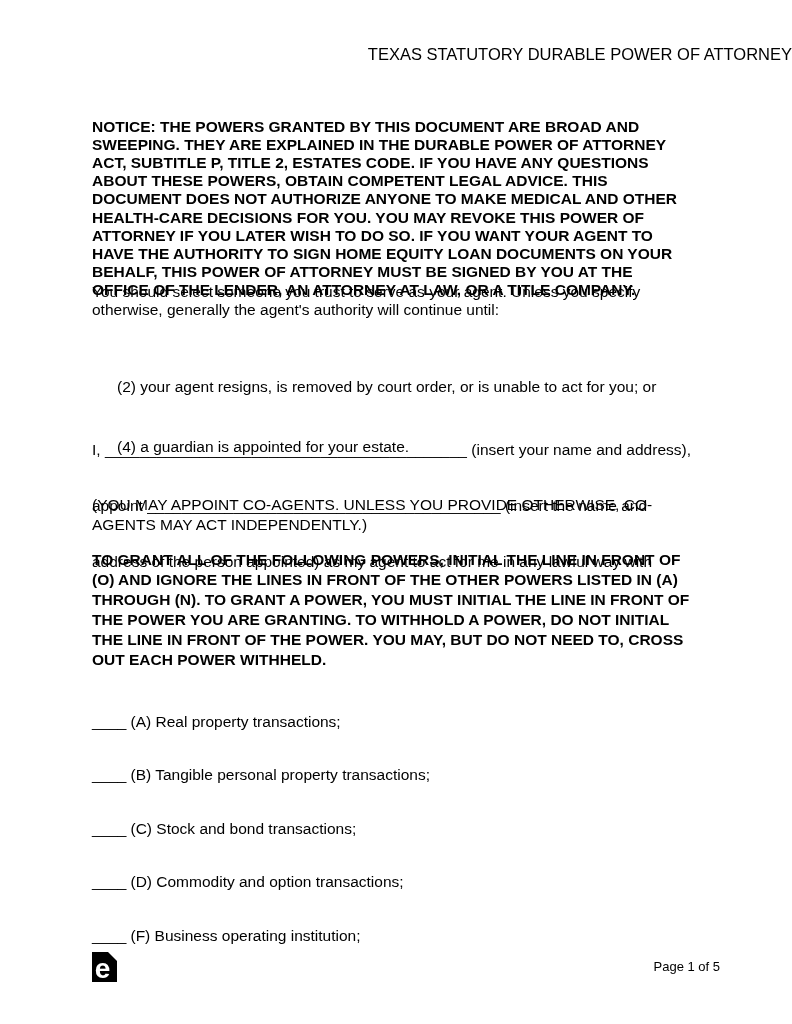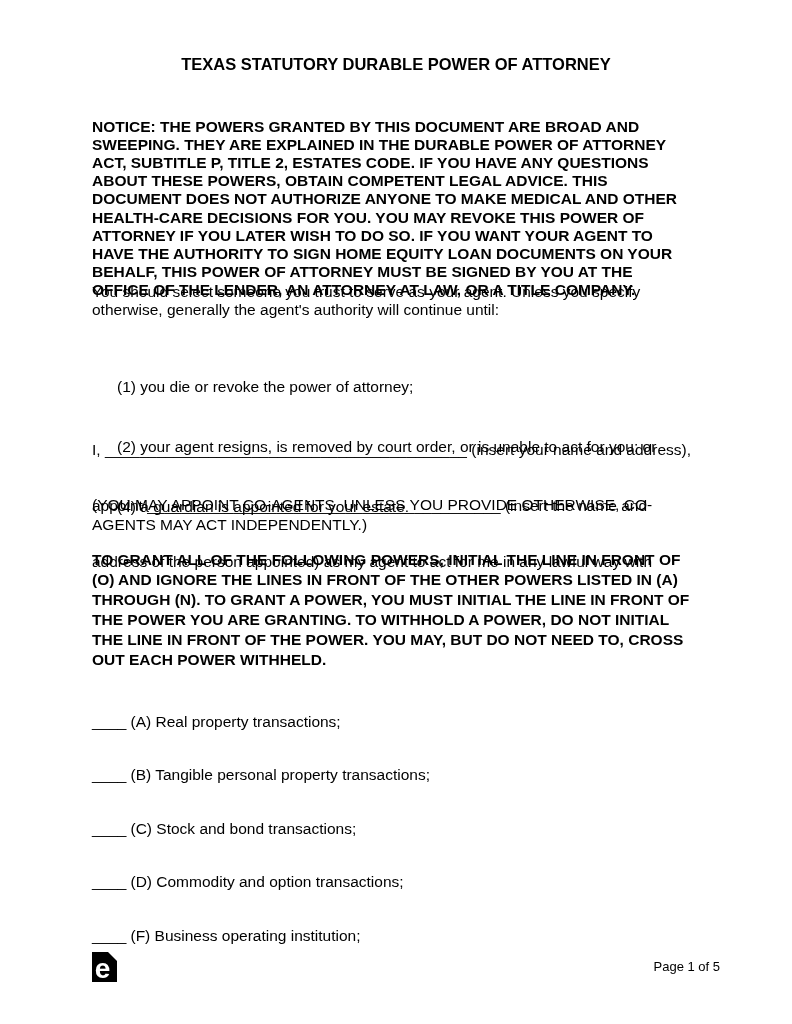--- a/index.html
+++ b/index.html
@@ -12,26 +12,26 @@
     width: 792px;
     height: 1024px;
     background: #ffffff;
     color: #000000;
     font-family: "Liberation Sans", "DejaVu Sans", sans-serif;
     font-size: 15.5px;
     overflow: hidden;
   }
   .title {
     position: absolute;
-    top: 54px;
+    top: 44px;
     left: 0;
     width: 792px;
-    text-align: center;
+    text-align: right;
     font-size: 16.5px;
-    font-weight: bold;
+    font-weight: normal;
     line-height: 20px;
     margin: 0;
     white-space: pre;
   }
   .block {
     position: absolute;
     left: 92px;
     width: 640px;
     white-space: pre;
   }
@@ -101,21 +101,20 @@
 HEALTH-CARE DECISIONS FOR YOU. YOU MAY REVOKE THIS POWER OF
 ATTORNEY IF YOU LATER WISH TO DO SO. IF YOU WANT YOUR AGENT TO
 HAVE THE AUTHORITY TO SIGN HOME EQUITY LOAN DOCUMENTS ON YOUR
 BEHALF, THIS POWER OF ATTORNEY MUST BE SIGNED BY YOU AT THE
 OFFICE OF THE LENDER, AN ATTORNEY AT LAW, OR A TITLE COMPANY.</div>
 
   <div class="block intro">You should select someone you trust to serve as your agent. Unless you specify
 otherwise, generally the agent's authority will continue until:</div>
 
   <div class="block term-list">
-    <div>(1) you die or revoke the power of attorney;</div>
     <div>(2) your agent resigns, is removed by court order, or is unable to act for you; or</div>
     <div>(4) a guardian is appointed for your estate.</div>
   </div>
 
   <div class="block appointment">
     <div><span>I, </span><span>__________________________________________</span><span> (insert your name and address),</span></div>
     <div><span>appoint </span><span>_________________________________________</span><span> (insert the name and</span></div>
     <div>address of the person appointed) as my agent to act for me in any lawful way with</div>
   </div>
 

